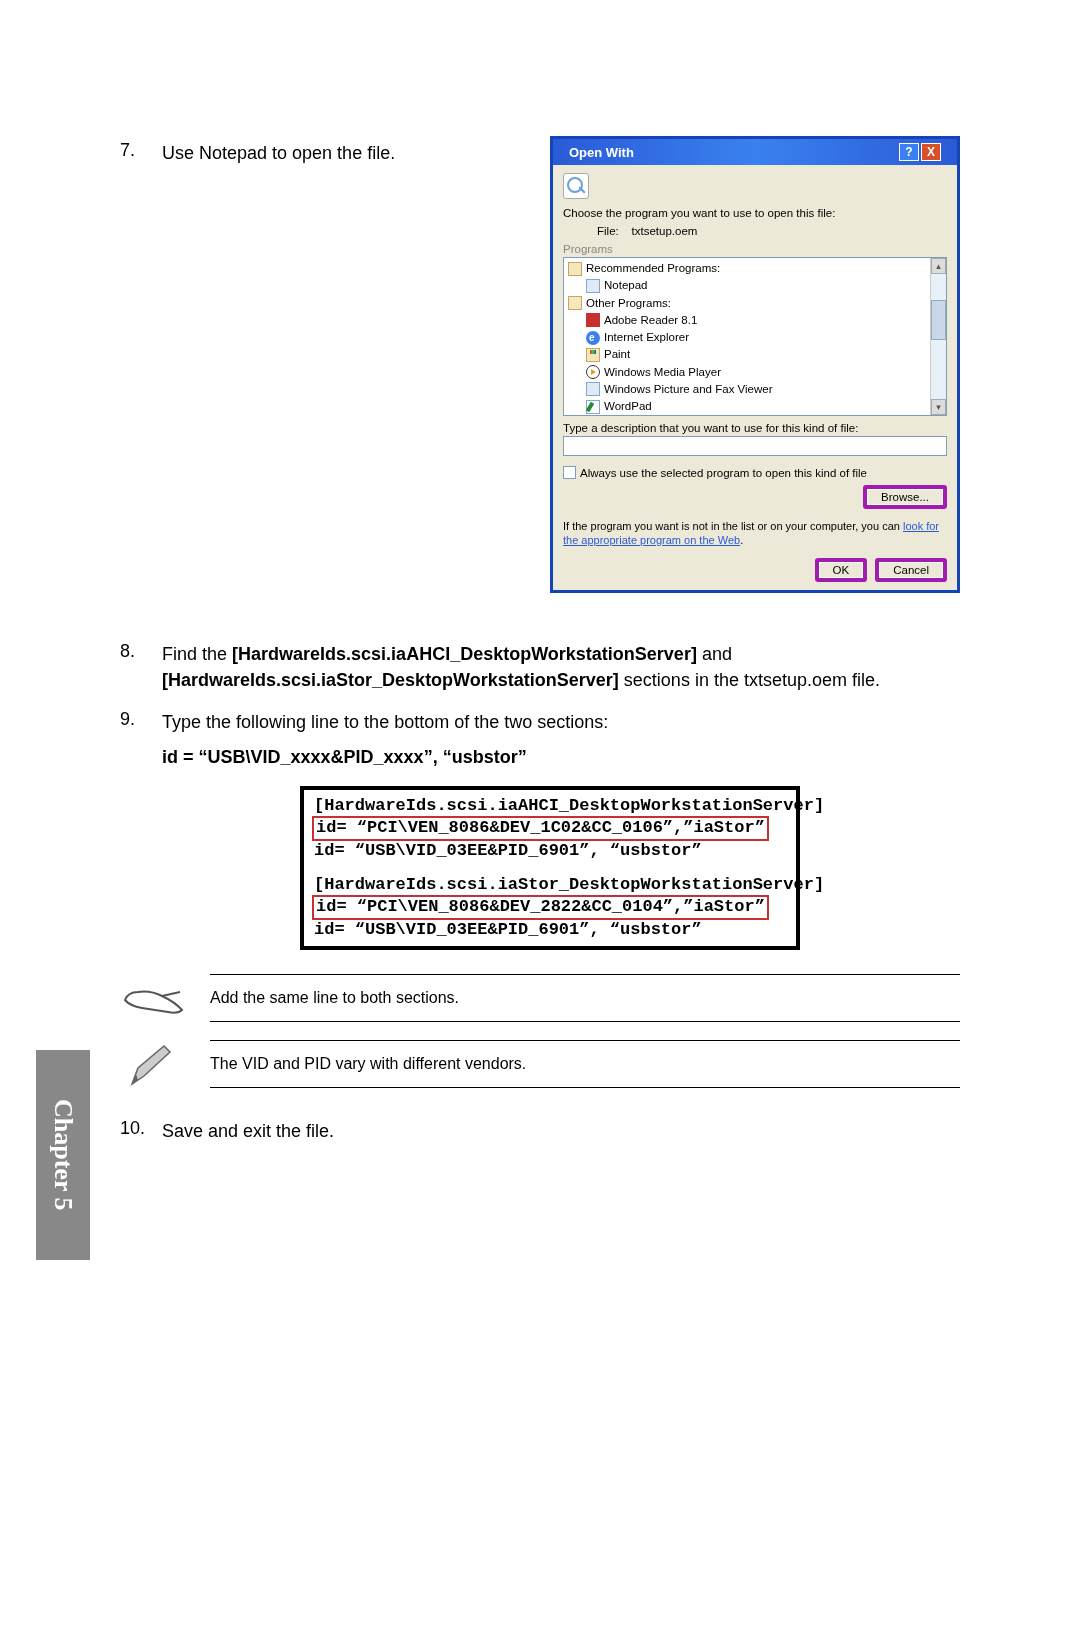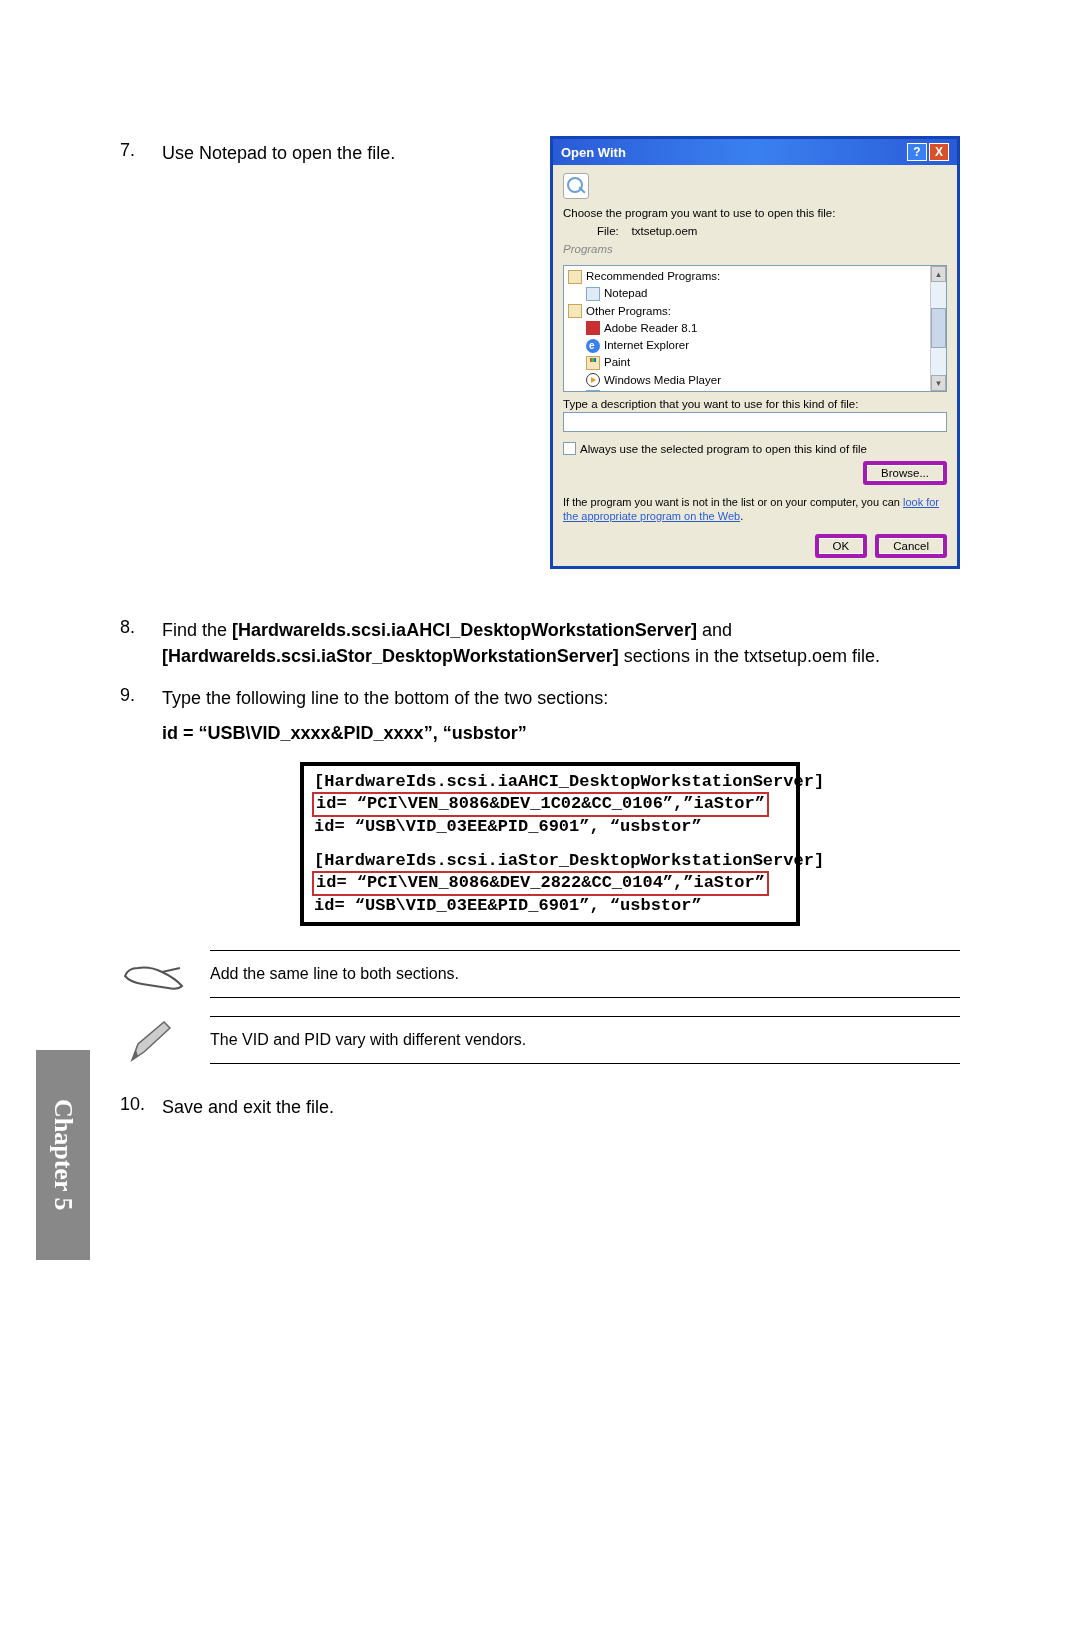--- a/index.html
+++ b/index.html
@@ -39,21 +39,21 @@
     font-family: Tahoma, Arial, sans-serif;
     font-size: 12px;
     margin-left: auto;
     position: relative;
     top:-4px;
   }
   .dlg-title {
     background: linear-gradient(to right,#2a5bd7,#3a80f0,#2a5bd7);
     color: #fff;
     font-weight: bold;
-    padding: 4px 8px;
+    padding: 4px 16px;
     display: flex;
     align-items: center;
     font-size:13px;
   }
   .dlg-title .spacer { flex-grow:1; }
   .dlg-tbtn {
     width:20px; height:18px;
     background:#d94f2a;
     border:1px solid #fff;
     margin-left:2px;
@@ -70,25 +70,25 @@
   }
   .mag-icon::before{
     content:""; position:absolute;top:3px;left:3px;width:12px;height:12px;
     border:2px solid #6aa0d8;border-radius:50%;
   }
   .mag-icon::after{
     content:"";position:absolute;top:15px;left:14px;width:8px;height:2px;
     background:#6aa0d8;transform:rotate(45deg);
   }
   .dlg-file-line { margin-left:34px; margin-bottom:6px; font-size:11.5px;}
-  .dlg-programs-label { color:#888; font-size:11.5px; margin-bottom:10px;font-style:italic;}
+  .dlg-programs-label { color:#888; font-size:11.5px; margin-bottom:2px;}
   .program-list {
     border:1px solid #7f9db9;
     background:#fff;
-    height: 127px;
+    height: 159px;
     display:flex;
     overflow:hidden;
   }
   .program-list-inner {
     flex-grow:1;
     padding:2px 4px;
     font-size:11.5px;
     line-height:1.5;
   }
   .prog-cat{display:flex;align-items:center;gap:4px;font-weight:normal;}

